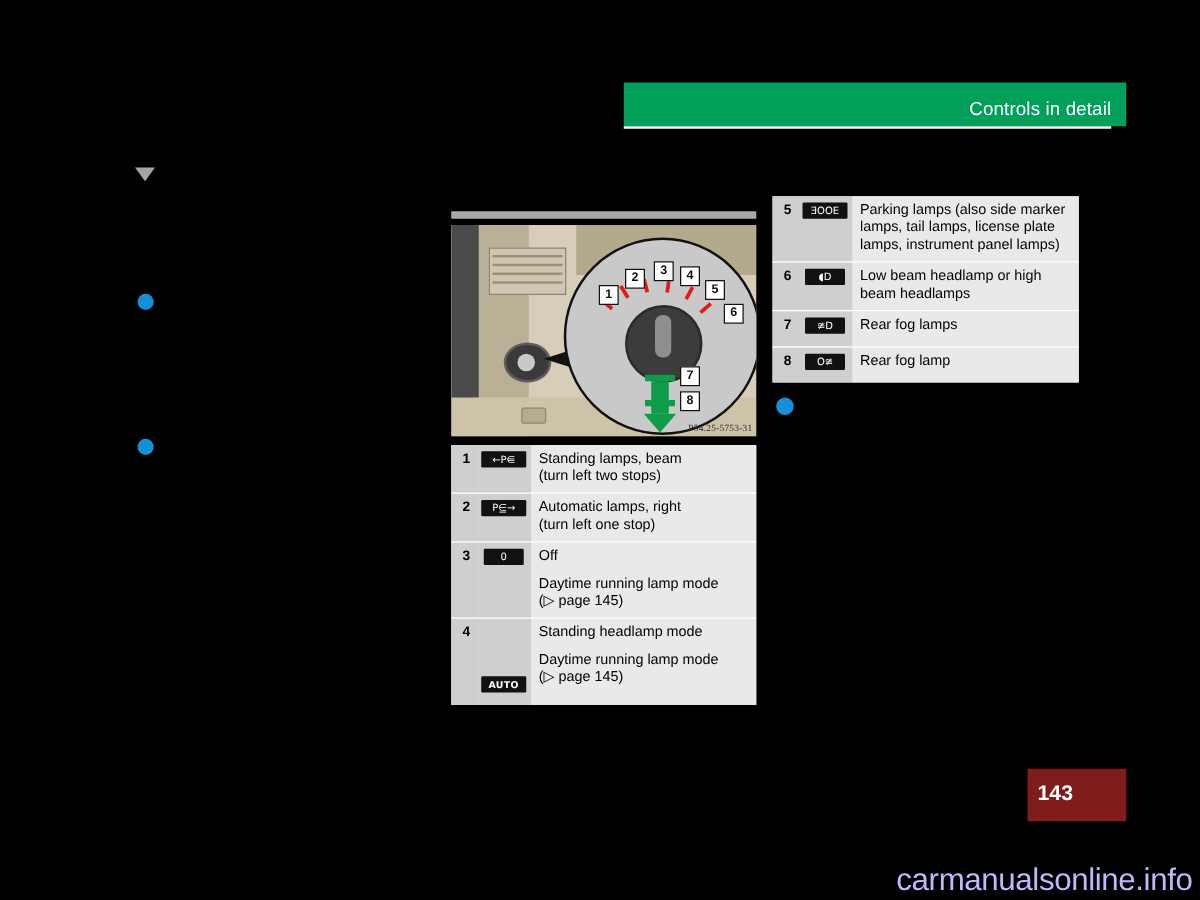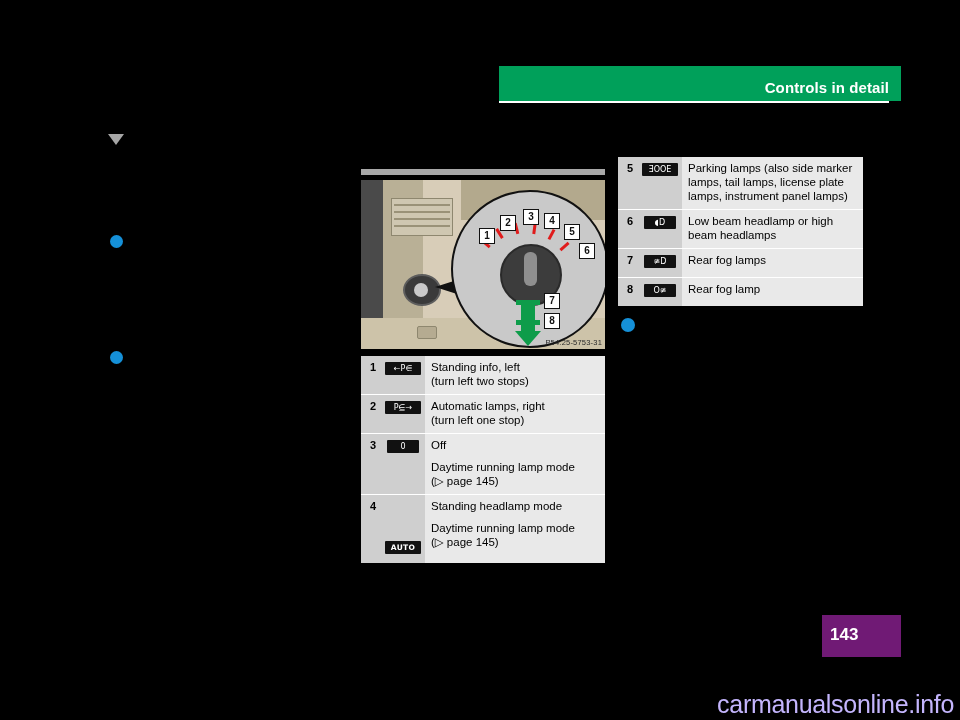--- a/index.html
+++ b/index.html
@@ -24,21 +24,21 @@
     width: 402px;
     height: 35px;
     background: #00A05A;
     box-sizing: border-box;
   }
   .header-banner .title {
     position: absolute;
     right: 12px;
     bottom: 5px;
     font-size: 15px;
-    font-weight: bold;
+    font-weight: normal;
     letter-spacing: 0.1px;
     color: #ffffff;
     white-space: nowrap;
   }
   .header-underline {
     position: absolute;
     left: 499px;
     top: 101px;
     width: 390px;
     height: 2px;
@@ -91,21 +91,21 @@
     height: 169px;
     background: #d8cdb8;
     overflow: hidden;
   }
   .figure-caption {
     position: absolute;
     right: 3px;
     bottom: 2px;
     font-size: 7.5px;
     color: #2a2a2a;
-    font-family: Liberation Sans, sans-serif;
+    font-family: Liberation Serif, serif;
     letter-spacing: 0.2px;
   }
 
   
   .legend-table {
     position: absolute;
     border-collapse: collapse;
     background: #e9e9e9;
   }
   .legend-table td {
@@ -165,21 +165,21 @@
   
   #table-lower { left: 361px; top: 356px; width: 244px; }
 
   
   .page-number-block {
     position: absolute;
     left: 822px;
     top: 615px;
     width: 79px;
     height: 42px;
-    background: #701a75;
+    background: #7f1d1d;
   }
   .page-number-block .pnum {
     position: absolute;
     left: 8px;
     top: 10px;
     font-size: 17px;
     font-weight: bold;
     color: #ffffff;
   }
 
@@ -321,21 +321,21 @@
   </table>
 
 <table class="legend-table" id="table-lower">
   <tbody>
       <tr>
     <td class="lt-num">1</td>
     <td class="lt-icon">
       <span class="picto wide">←P⋹</span>
     </td>
     <td class="lt-text">
-      <span class="sub">Standing info, left</span>
+      <span class="sub">Standing lamps, beam</span>
       <span class="sub">(turn left two stops)</span>
     </td>
   </tr>
   <tr class="row-sep">
     <td class="lt-num">2</td>
     <td class="lt-icon">
       <span class="picto wide">P⋸→</span>
     </td>
     <td class="lt-text">
       <span class="sub">Automatic lamps, right</span>

